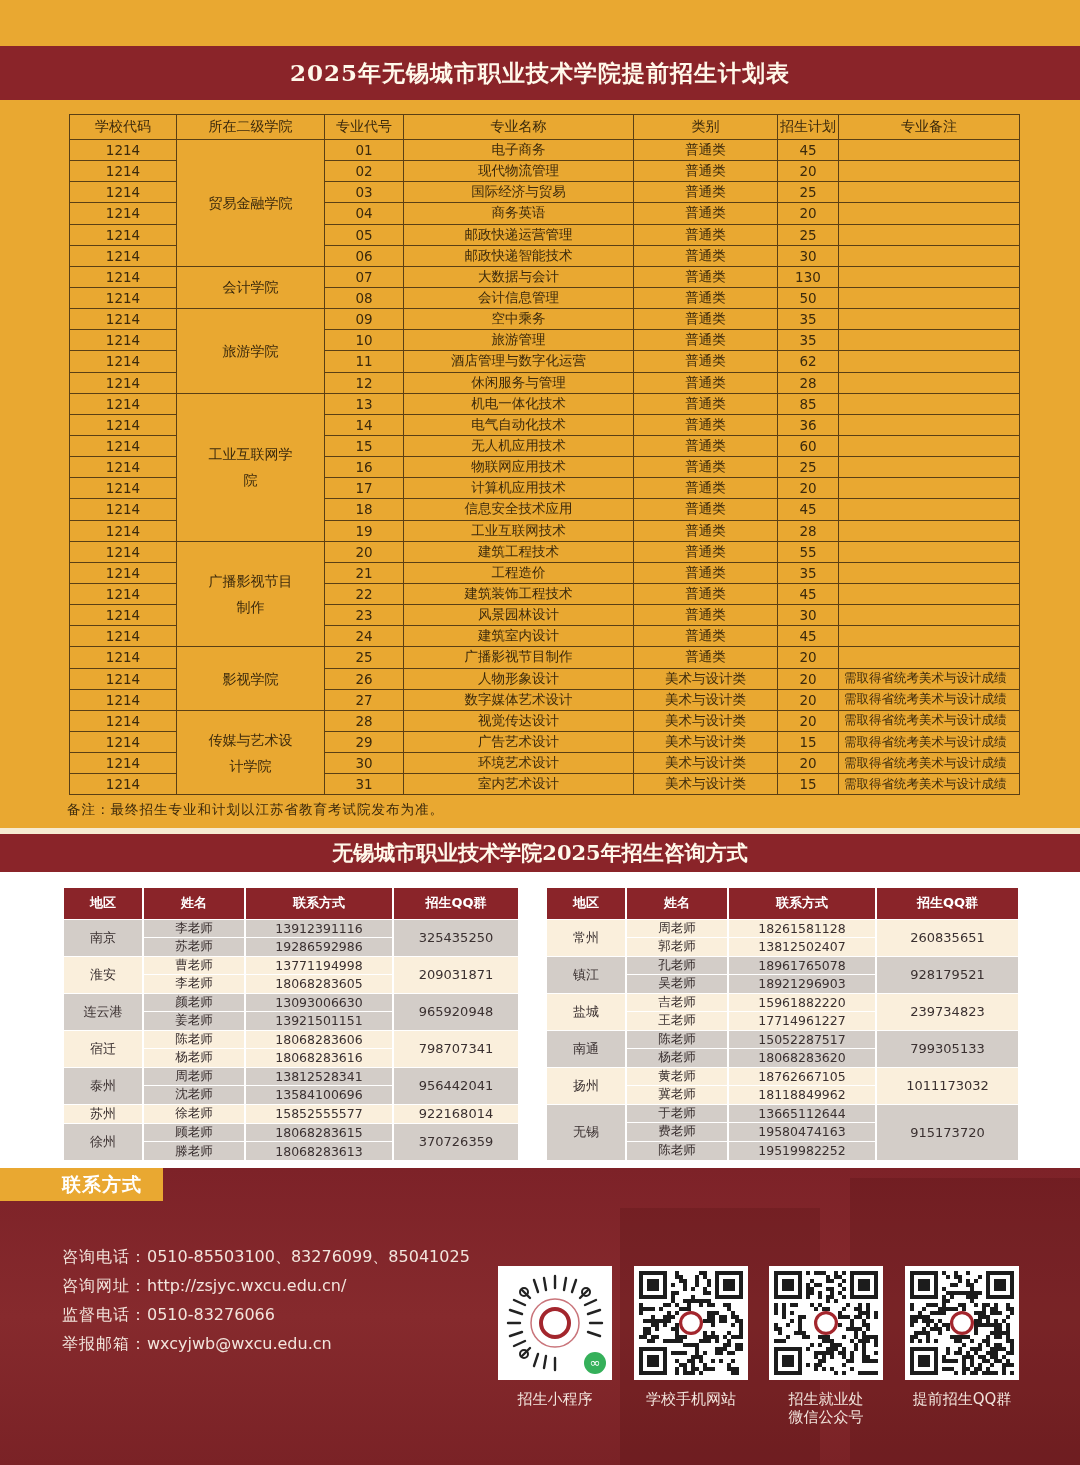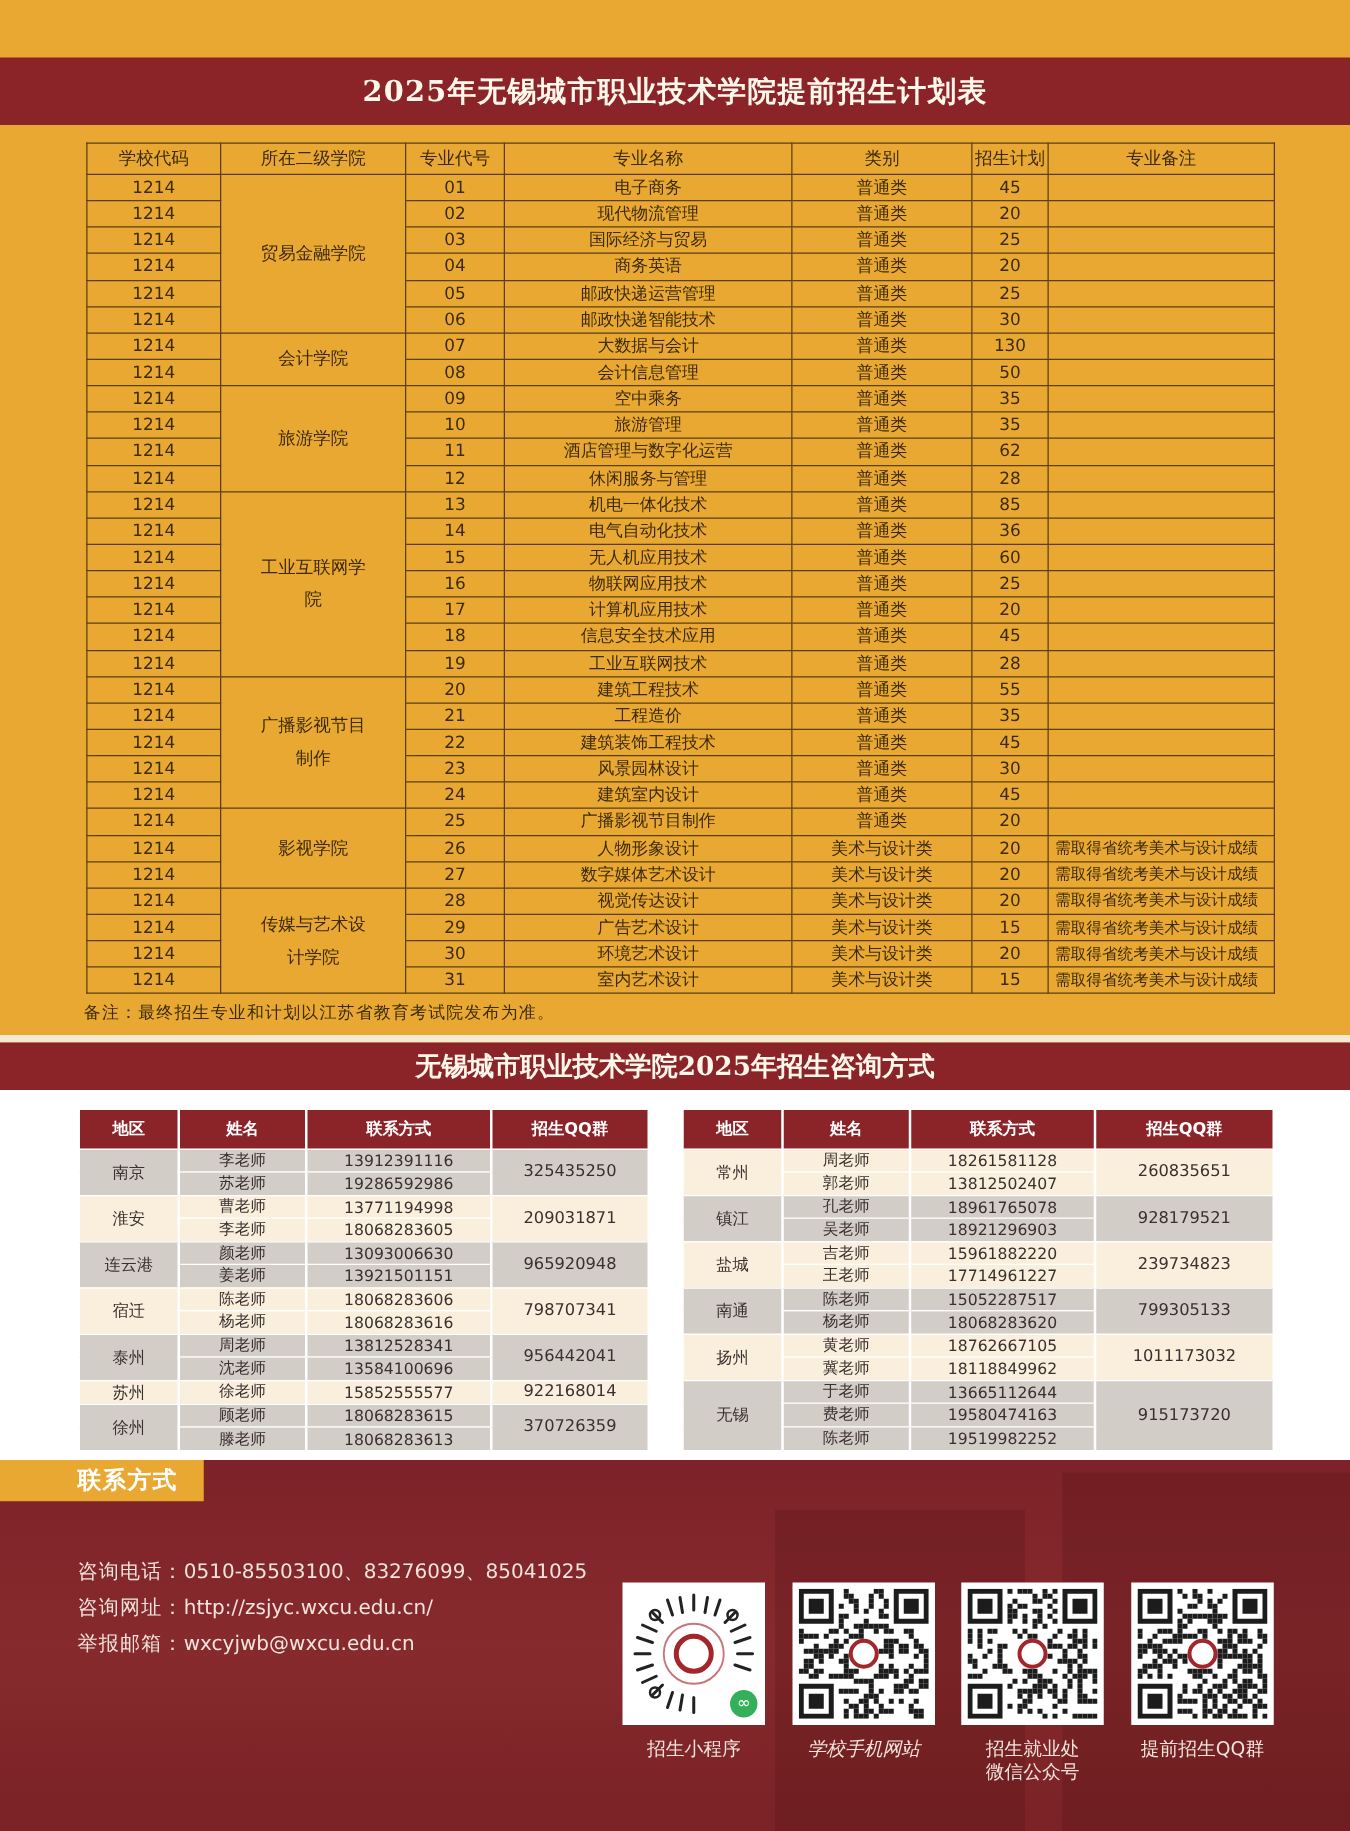--- a/index.html
+++ b/index.html
@@ -509,20 +509,21 @@
     </tbody>
 </table>
 
 <div class="footer">
   <div class="bg-block" style="left:620px;top:40px;width:200px;height:260px;"></div>
   <div class="bg-block" style="left:850px;top:10px;width:230px;height:290px;"></div>
   <div class="footer-label">联系方式</div>
   <div class="info-list" id="info-list">
       <div class="info-line"><span class="lbl">咨询电话：</span><span style="white-space: pre;">0510-85503100、83276099、85041025</span></div>
       <div class="info-line"><span class="lbl">咨询网址：</span><span style="white-space: pre;">http://zsjyc.wxcu.edu.cn/</span></div>
+      <div class="info-line"><span class="lbl">监督电话：</span><span style="white-space: pre;">0510-83276066</span></div>
       <div class="info-line"><span class="lbl">举报邮箱：</span><span style="white-space: pre;">wxcyjwb@wxcu.edu.cn</span></div>
     </div>
 
   <div class="qr-group" style="left:498px;">
     <div class="qr-box">
       <svg width="106" height="106" viewBox="0 0 106 106">
         <g stroke="#222" stroke-width="2.4" stroke-linecap="round">
           <line x1="53" y1="6" x2="53" y2="18"></line>
             <line x1="53" y1="88" x2="53" y2="100"></line>
           <line x1="6" y1="53" x2="18" y2="53"></line>
@@ -548,21 +549,21 @@
         <circle cx="53" cy="53" r="14" fill="none" stroke="#a3262d" stroke-width="4"></circle>
         <circle cx="22" cy="22" r="4" fill="none" stroke="#222" stroke-width="2"></circle>
         <circle cx="84" cy="22" r="4" fill="none" stroke="#222" stroke-width="2"></circle>
         <circle cx="22" cy="84" r="4" fill="none" stroke="#222" stroke-width="2"></circle>
       </svg>
       <div class="wechat-badge">∞</div>
     </div>
     <div class="qr-caption">招生小程序</div>
   </div>
 
-  <div class="qr-group" style="left:634px;font-style:italic;">
+  <div class="qr-group" style="left:634px;">
     <div class="qr-box qr-pattern">
         <svg width="104" height="104" viewBox="0 0 26 26">
           <rect x="9" y="0" width="1" height="1" fill="#1c1c1c"></rect>
           <rect x="15" y="0" width="1" height="1" fill="#1c1c1c"></rect>
           <rect x="16" y="0" width="1" height="1" fill="#1c1c1c"></rect>
           <rect x="9" y="1" width="1" height="1" fill="#1c1c1c"></rect>
           <rect x="10" y="1" width="1" height="1" fill="#1c1c1c"></rect>
           <rect x="14" y="1" width="1" height="1" fill="#1c1c1c"></rect>
           <rect x="16" y="1" width="1" height="1" fill="#1c1c1c"></rect>
           <rect x="10" y="2" width="1" height="1" fill="#1c1c1c"></rect>

